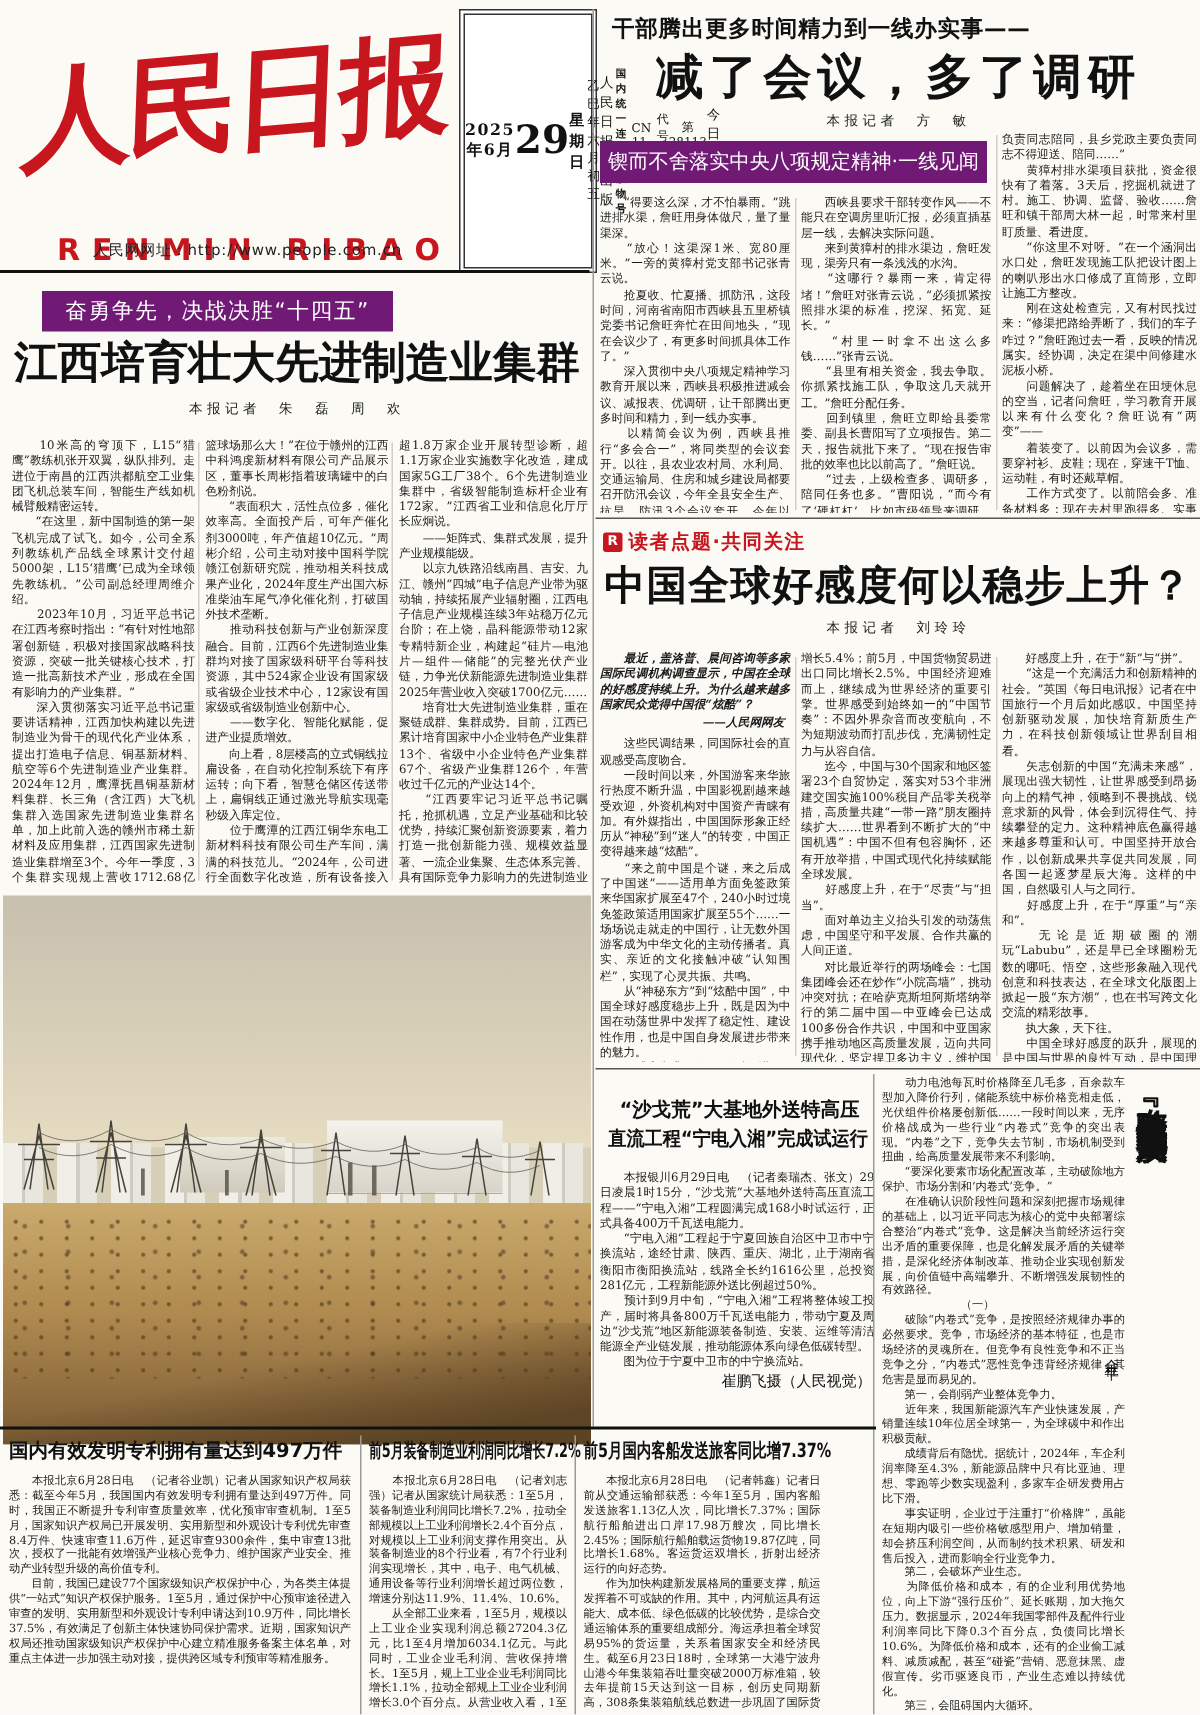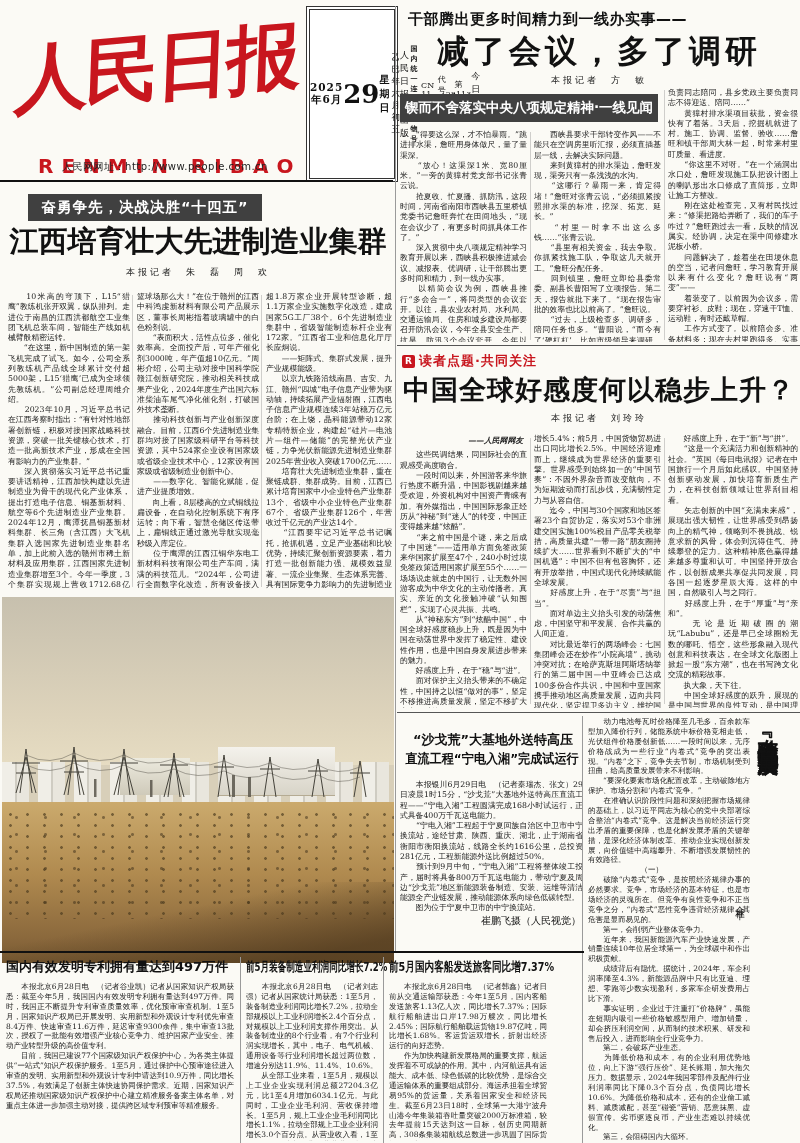--- a/index.html
+++ b/index.html
@@ -25,21 +25,21 @@
   .db-sm{font-size:8px;}
   .db-pages{font-size:9px;letter-spacing:1px;}
   
   .rule{background:#111;}
   .vrule{background:#9a9a9a;width:1px;}
   .hair{background:#cfcecb;width:1px;}
   
   .kicker{left:408px;top:10px;width:390px;font-size:15px;font-weight:bold;letter-spacing:.5px;white-space:nowrap;}
   .lead-hl{left:398px;top:30px;width:402px;text-align:center;font-size:32px;font-weight:900;letter-spacing:4px;white-space:nowrap;}
   .byline{font-size:9px;letter-spacing:3px;text-align:center;color:#222;font-family:"DejaVu Serif",serif;}
-  .banner{background:#404040;color:#fff;font-weight:bold;display:flex;align-items:center;justify-content:center;white-space:nowrap;}
+  .banner{background:#701a75;color:#fff;font-weight:normal;display:flex;align-items:center;justify-content:center;white-space:nowrap;}
   .col{font-family:"DejaVu Serif",serif;font-size:7.8px;line-height:1.32;text-align:justify;
        white-space:pre-wrap;overflow:hidden;color:#1a1a1a;}
   
   .jx-hl{left:2px;top:222px;width:392px;text-align:center;font-size:29px;font-weight:900;white-space:nowrap;}
   
   .rd-label{left:402px;top:352px;display:flex;align-items:center;gap:4px;}
   .rd-icon{width:13px;height:13px;background:#c8161e;color:#fff;font-size:9px;font-weight:bold;
            display:flex;align-items:center;justify-content:center;border-radius:2px;}
   .rd-label-text{color:#c8161e;font-weight:bold;font-size:13px;letter-spacing:1px;}
   .rd-hl{left:398px;top:372px;width:402px;text-align:center;font-family:"DejaVu Serif",serif;
@@ -153,20 +153,21 @@
   <div class="abs hair" style="left:132px;top:295px;height:292px;"></div>
   <div class="abs hair" style="left:261px;top:295px;height:292px;"></div>
 
   <div class="abs rd-label">
     <span class="rd-icon">R</span>
     <span class="rd-label-text">读者点题·共同关注</span>
   </div>
   <div class="abs rd-hl">中国全球好感度何以稳步上升？</div>
   <div class="abs byline" style="left:398px;top:412px;width:402px;">本报记者　刘玲玲</div>
   <div class="abs" style="left:400px;top:434px;width:127px;height:274px;overflow:hidden;">
+    <div class="col intro" style="position:static;width:127px;">　　最近，盖洛普、晨间咨询等多家国际民调机构调查显示，中国在全球的好感度持续上升。为什么越来越多国家民众觉得中国很“炫酷”？</div>
     <div class="col intro-sig" style="position:static;width:123px;">——人民网网友</div>
     <div class="col" style="position:static;width:127px;">　　这些民调结果，同国际社会的直观感受高度吻合。
 　　一段时间以来，外国游客来华旅行热度不断升温，中国影视剧越来越受欢迎，外资机构对中国资产青睐有加。有外媒指出，中国国际形象正经历从“神秘”到“迷人”的转变，中国正变得越来越“炫酷”。
 　　“来之前中国是个谜，来之后成了中国迷”——适用单方面免签政策来华国家扩展至47个，240小时过境免签政策适用国家扩展至55个……一场场说走就走的中国行，让无数外国游客成为中华文化的主动传播者。真实、亲近的文化接触冲破“认知围栏”，实现了心灵共振、共鸣。
 　　从“神秘东方”到“炫酷中国”，中国全球好感度稳步上升，既是因为中国在动荡世界中发挥了稳定性、建设性作用，也是中国自身发展进步带来的魅力。
 　　好感度上升，在于“稳”与“进”。
 　　面对保护主义抬头带来的不确定性，中国持之以恒“做对的事”，坚定不移推进高质量发展，坚定不移扩大高水平对外开放。
 　　今年一季度，中国国内生产总值同比</div>
   </div>
   <div class="abs col" style="left:534px;top:434px;width:127px;height:274px;">增长5.4%；前5月，中国货物贸易进出口同比增长2.5%。中国经济迎难而上，继续成为世界经济的重要引擎。世界感受到始终如一的“中国节奏”：不因外界杂音而改变航向，不为短期波动而打乱步伐，充满韧性定力与从容自信。

